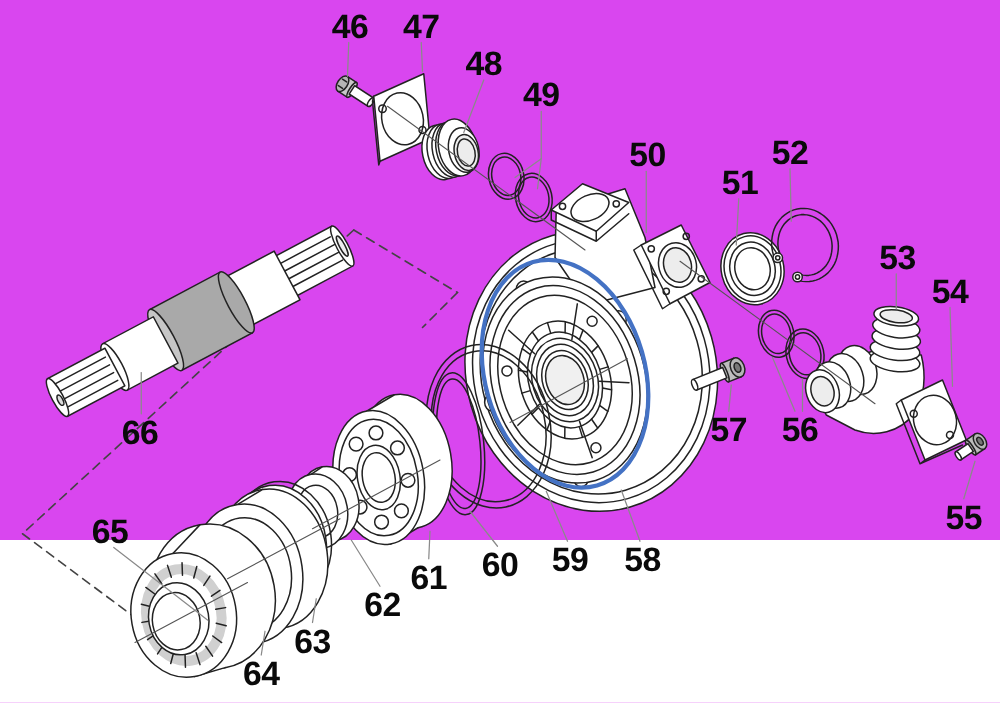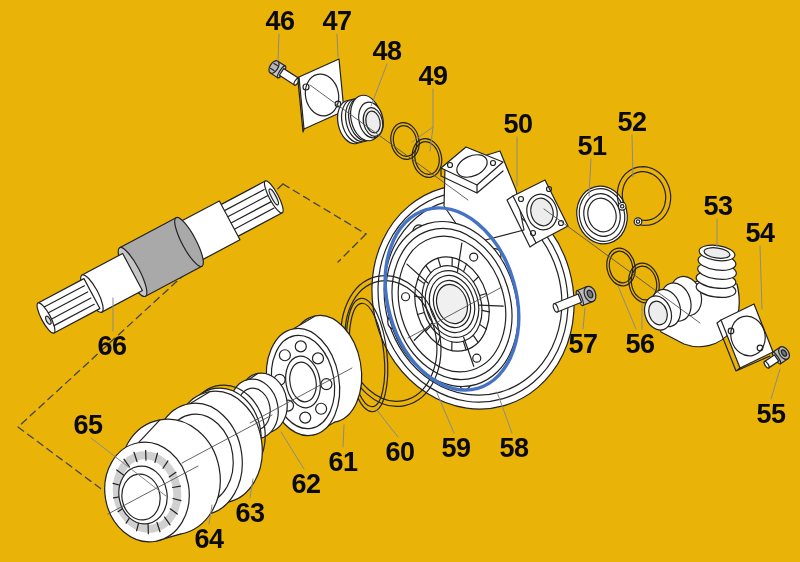--- a/index.html
+++ b/index.html
@@ -1,16 +1,16 @@
 <!DOCTYPE html>
 <html><head>
 <meta charset="utf-8">
 <style>
   html,body{margin:0;padding:0;background:#fff;width:800px;height:562px;overflow:hidden}
-  #stage{width:800px;height:562px;position:relative;background:#eab308}
+  #stage{width:800px;height:432px;position:relative;background:#d946ef}
   svg{display:block;stroke:#222;stroke-width:1.2;fill:none;stroke-linejoin:round;stroke-linecap:round}
   .wf{fill:#fff}
   .label{font-family:"Liberation Sans","DejaVu Sans",sans-serif;font-weight:700;font-size:27px;
          fill:#0a0a0a;stroke:none;letter-spacing:-0.5px;text-anchor:middle}
   .leader{stroke:#8a8a8a;stroke-width:1;fill:none}
   .dash{stroke:#444;stroke-width:1.3;stroke-dasharray:7 5;fill:none}
   .axis{stroke:#555;stroke-width:0.9;fill:none}
 </style>
 </head>
 <body>

